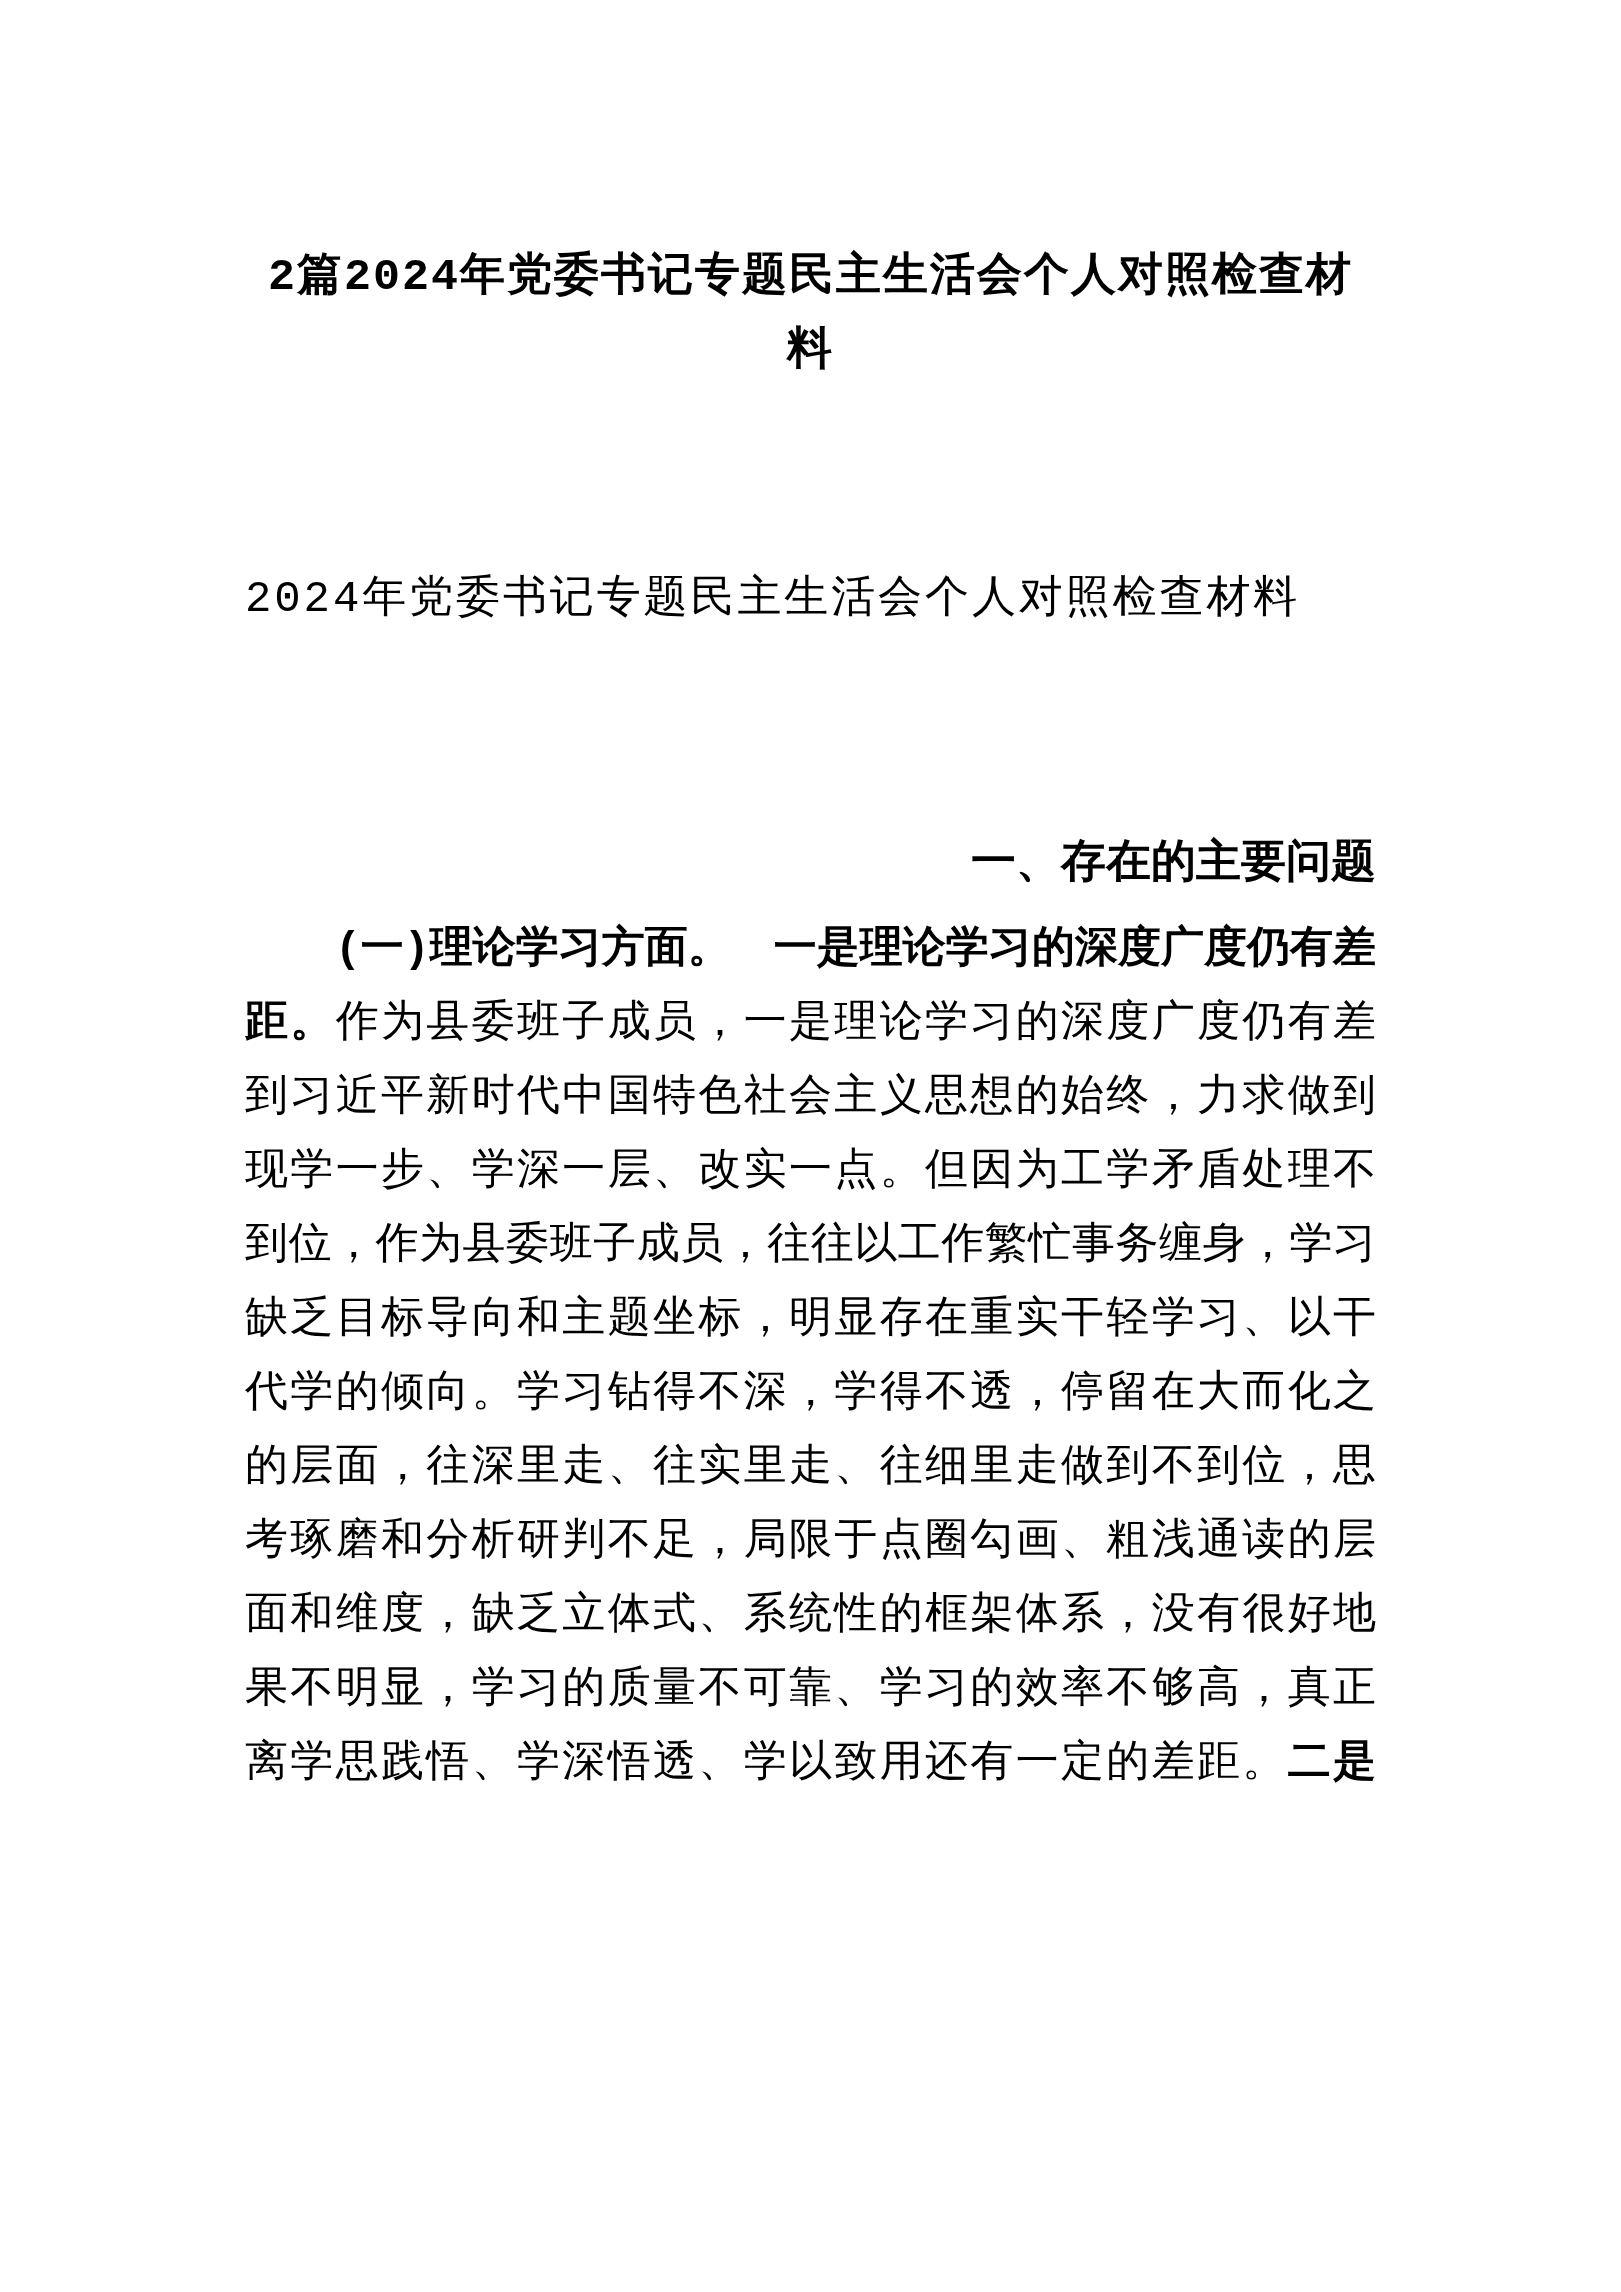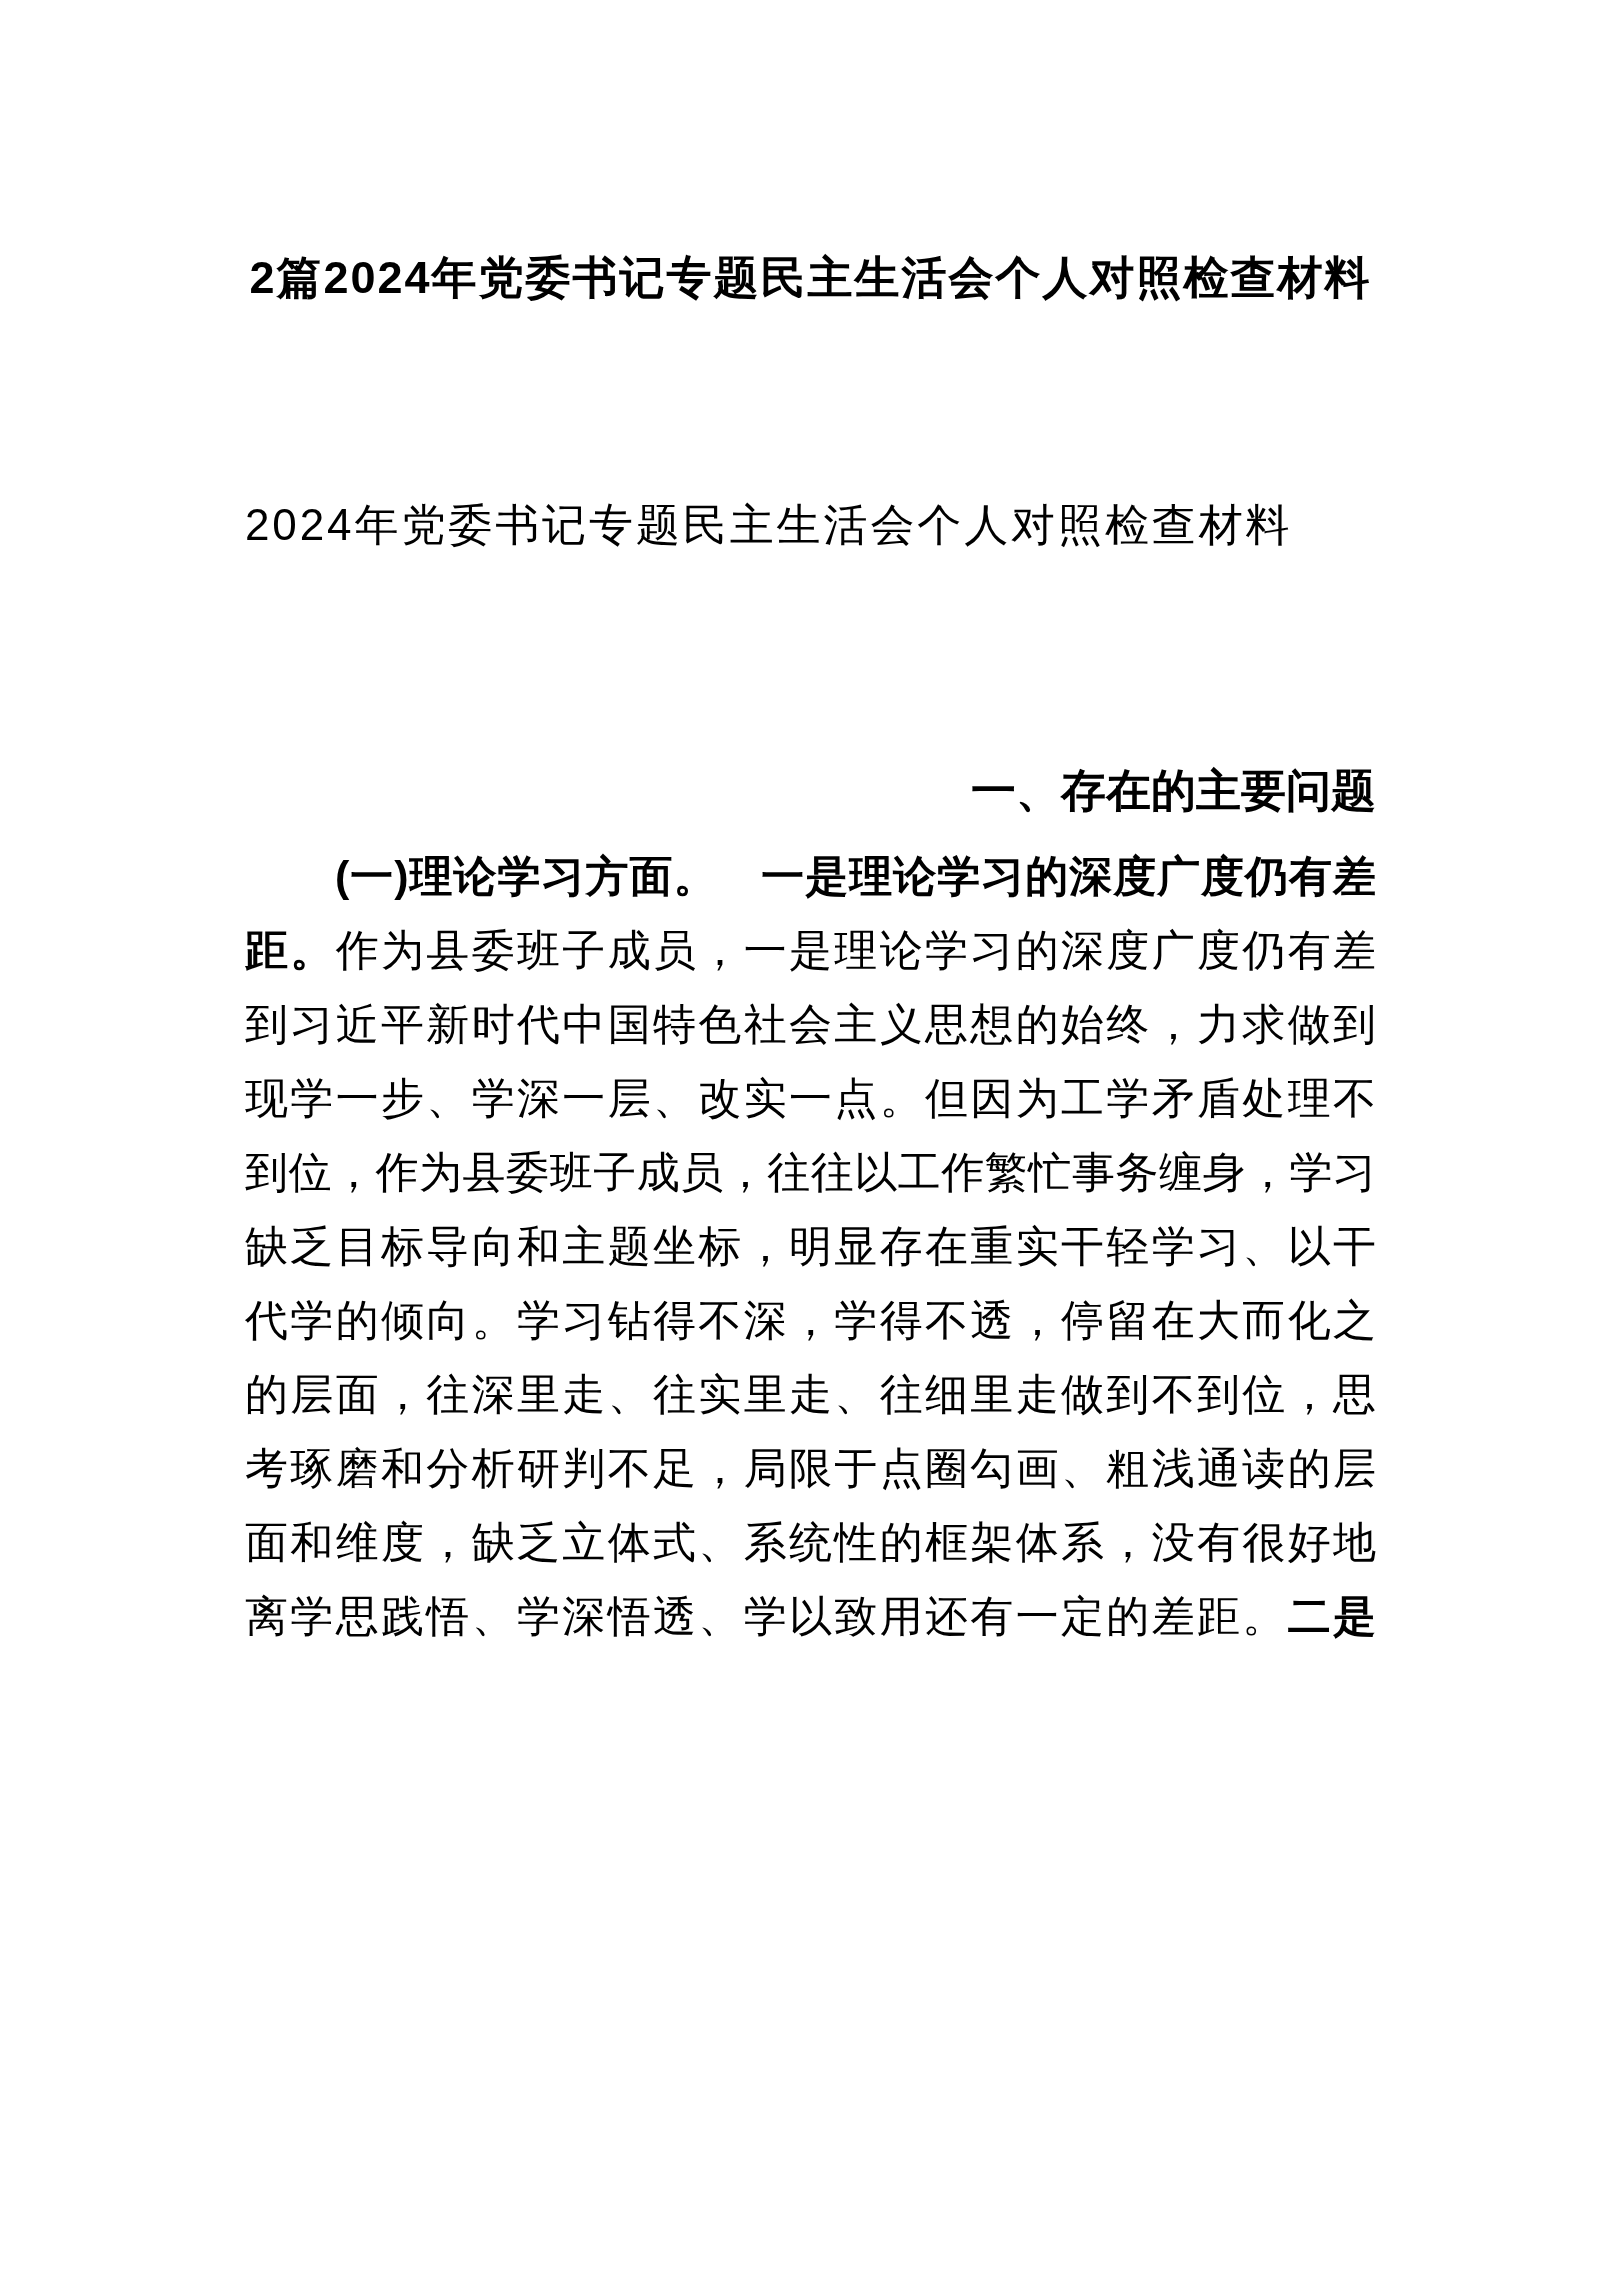--- a/index.html
+++ b/index.html
@@ -9,21 +9,21 @@
   }
   .page {
     position: relative;
     width: 1621px;
     height: 2095px;
     background: #ffffff;
     box-sizing: border-box;
     padding: 0 245px;
     overflow: hidden;
     color: #000000;
-    font-family: Liberation Sans, sans-serif;
+    font-family: Liberation Mono, monospace;
   }
   .doc-title {
     margin-top: 241px;
     font-size: 45px;
     font-weight: 700;
     line-height: 74px;
     text-align: center;
     letter-spacing: 2px;
   }
   .doc-subtitle {
@@ -73,16 +73,17 @@
       <div class="body-line indent"><span class="seg bold">(一)理论学习方面。　一是理论学习的深度广度仍有差</span></div>
       <div class="body-line"><span class="seg bold">距。</span><span class="seg">作为县委班子成员，一是理论学习的深度广度仍有差</span></div>
       <div class="body-line"><span class="seg">到习近平新时代中国特色社会主义思想的始终，力求做到</span></div>
       <div class="body-line"><span class="seg">现学一步、学深一层、改实一点。但因为工学矛盾处理不</span></div>
       <div class="body-line"><span class="seg">到位，作为县委班子成员，往往以工作繁忙事务缠身，学习</span></div>
       <div class="body-line"><span class="seg">缺乏目标导向和主题坐标，明显存在重实干轻学习、以干</span></div>
       <div class="body-line"><span class="seg">代学的倾向。学习钻得不深，学得不透，停留在大而化之</span></div>
       <div class="body-line"><span class="seg">的层面，往深里走、往实里走、往细里走做到不到位，思</span></div>
       <div class="body-line"><span class="seg">考琢磨和分析研判不足，局限于点圈勾画、粗浅通读的层</span></div>
       <div class="body-line"><span class="seg">面和维度，缺乏立体式、系统性的框架体系，没有很好地</span></div>
+      <div class="body-line"><span class="seg">果不明显，学习的质量不可靠、学习的效率不够高，真正</span></div>
       <div class="body-line"><span class="seg">离学思践悟、学深悟透、学以致用还有一定的差距。</span><span class="seg bold">二是</span></div>
     </div>
 </div>
 
 
 </body></html>

